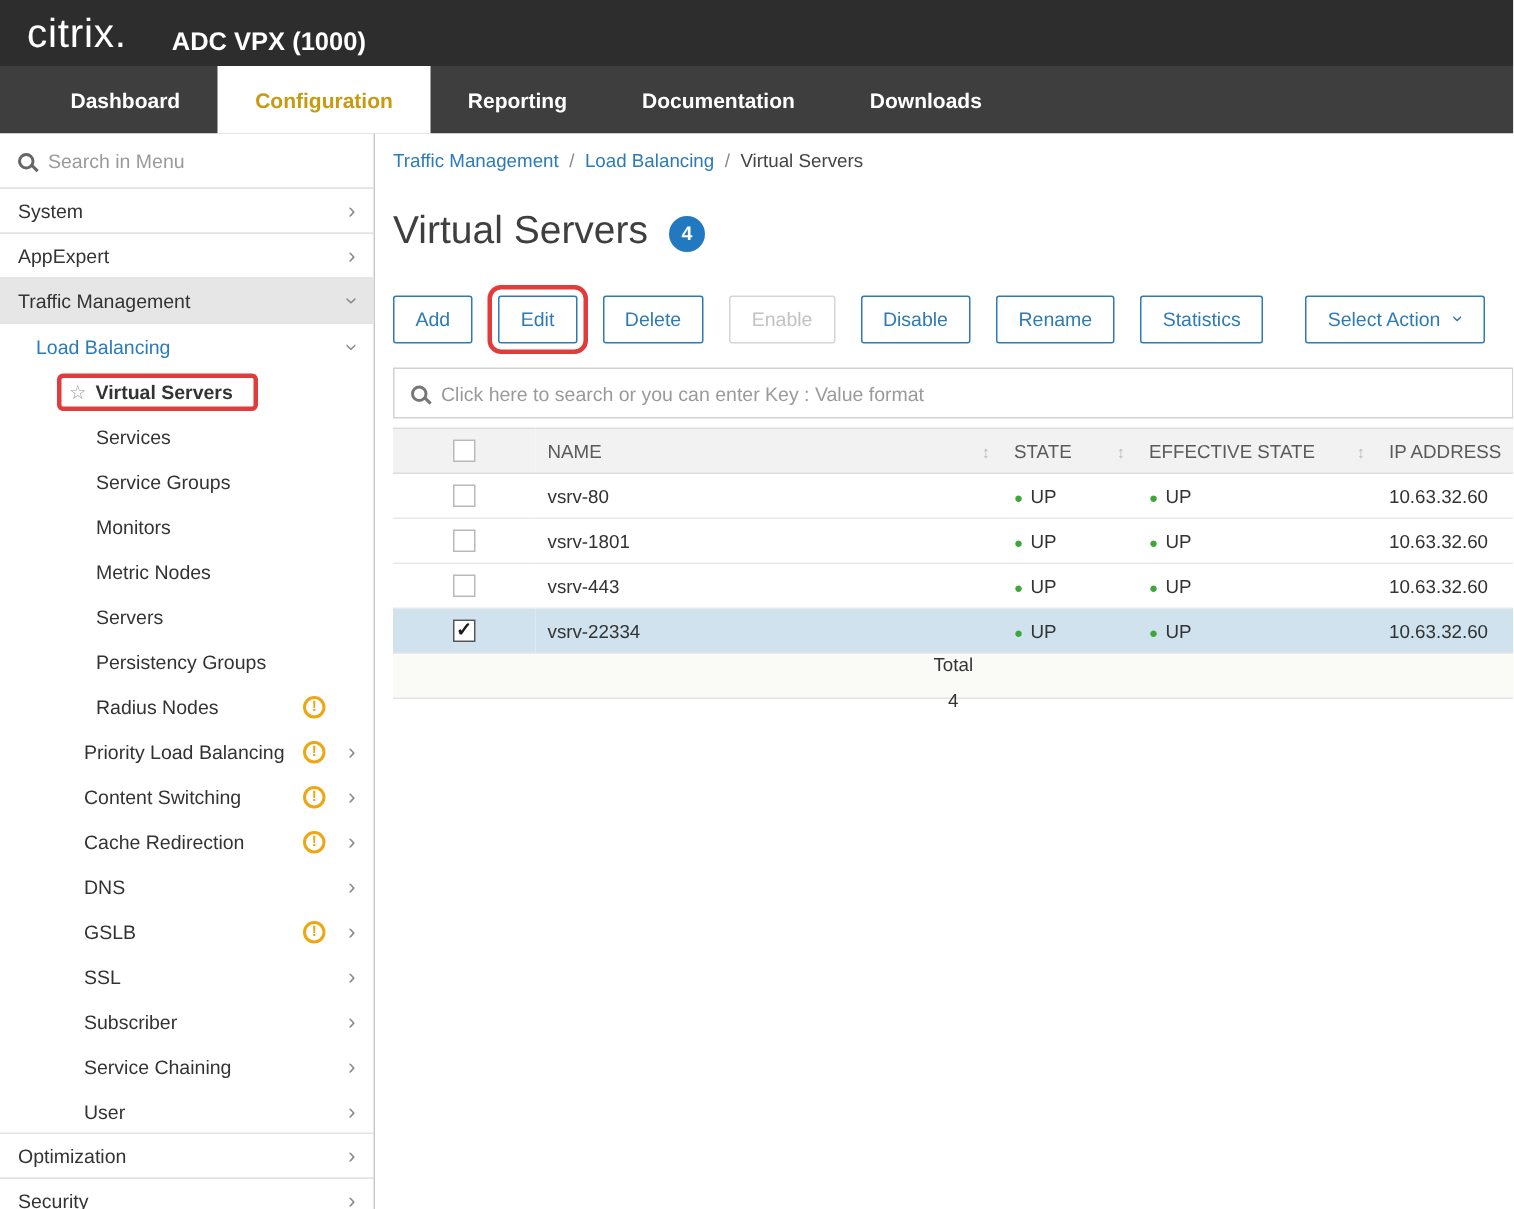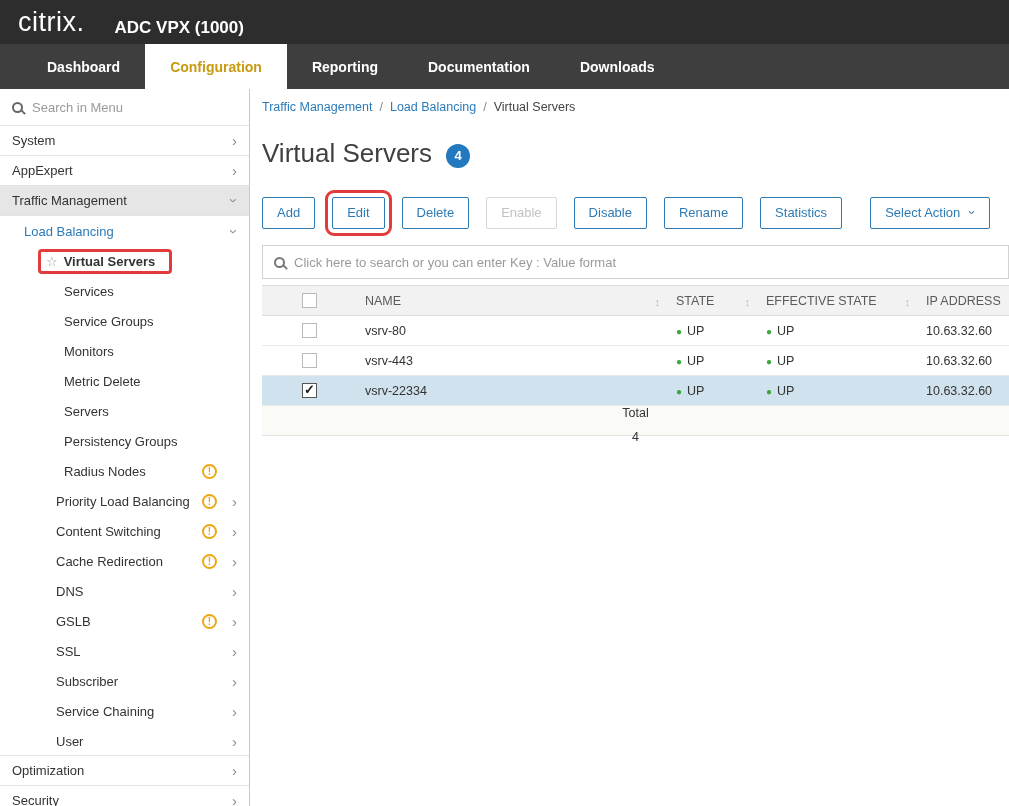--- a/index.html
+++ b/index.html
@@ -187,21 +187,21 @@
     <span class="item-label-wrap">
 
       <span class="item-label">Monitors</span>
     </span>
 
   </div>
 
   <div class="menu-item lvl3">
     <span class="item-label-wrap">
 
-      <span class="item-label">Metric Delete</span>
+      <span class="item-label">Metric Nodes</span>
     </span>
 
   </div>
 
   <div class="menu-item lvl3">
     <span class="item-label-wrap">
 
       <span class="item-label">Servers</span>
     </span>
 
@@ -409,20 +409,31 @@
     <td>vsrv-80</td>
     <td>
       <span class="dot">●</span><span>UP</span>
     </td>
     <td>
       <span class="dot">●</span><span>UP</span>
     </td>
     <td>10.63.32.60</td>
   </tr>
 
+  <tr>
+    <td class="cb-cell"><input type="checkbox" style=""></td>
+    <td>vsrv-1801</td>
+    <td>
+      <span class="dot">●</span><span>UP</span>
+    </td>
+    <td>
+      <span class="dot">●</span><span>UP</span>
+    </td>
+    <td>10.63.32.60</td>
+  </tr>
 
   <tr>
     <td class="cb-cell"><input type="checkbox" style=""></td>
     <td>vsrv-443</td>
     <td>
       <span class="dot">●</span><span>UP</span>
     </td>
     <td>
       <span class="dot">●</span><span>UP</span>
     </td>

